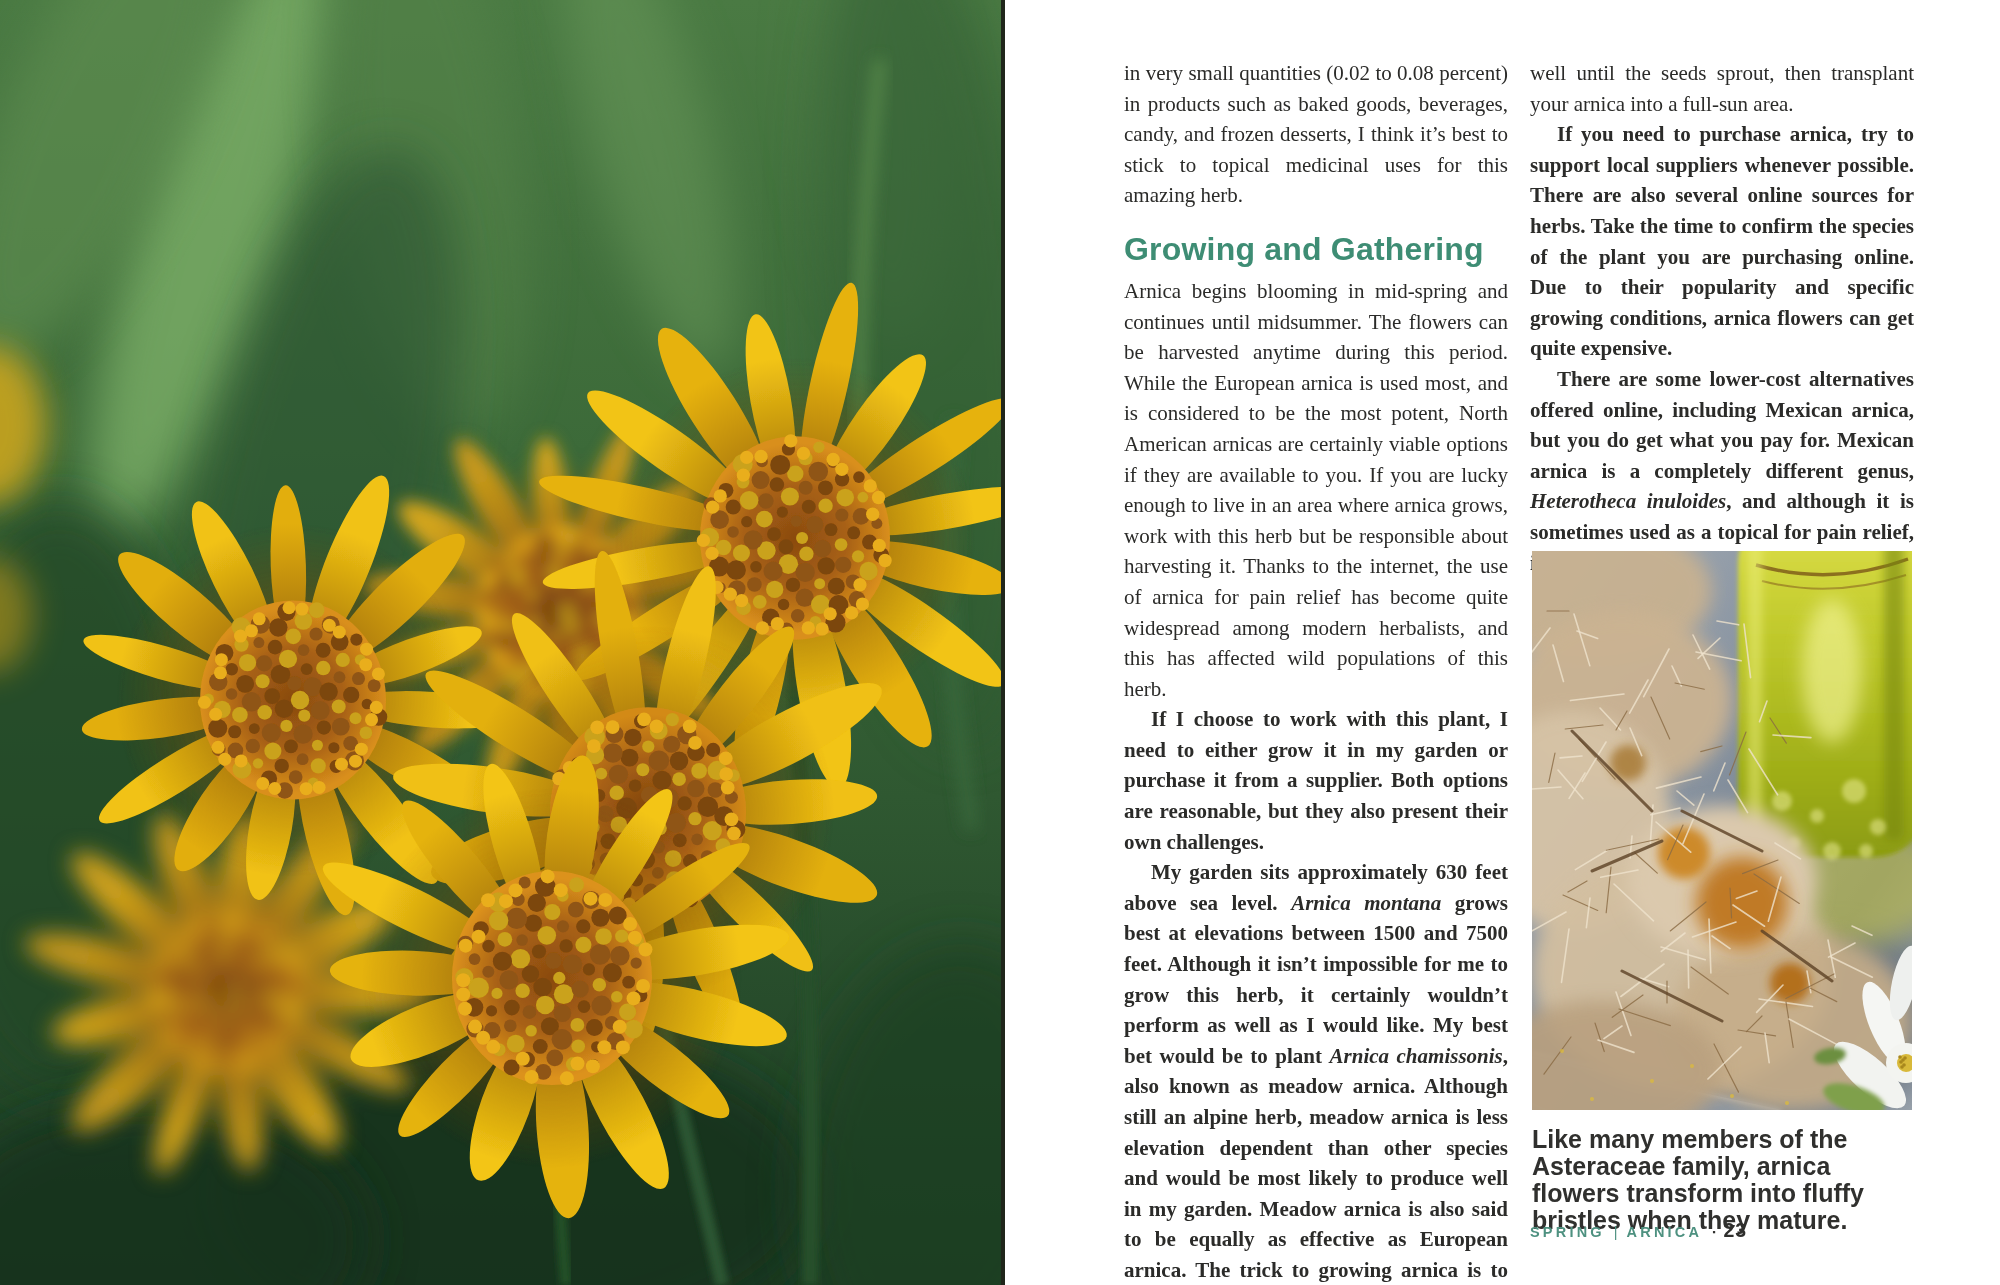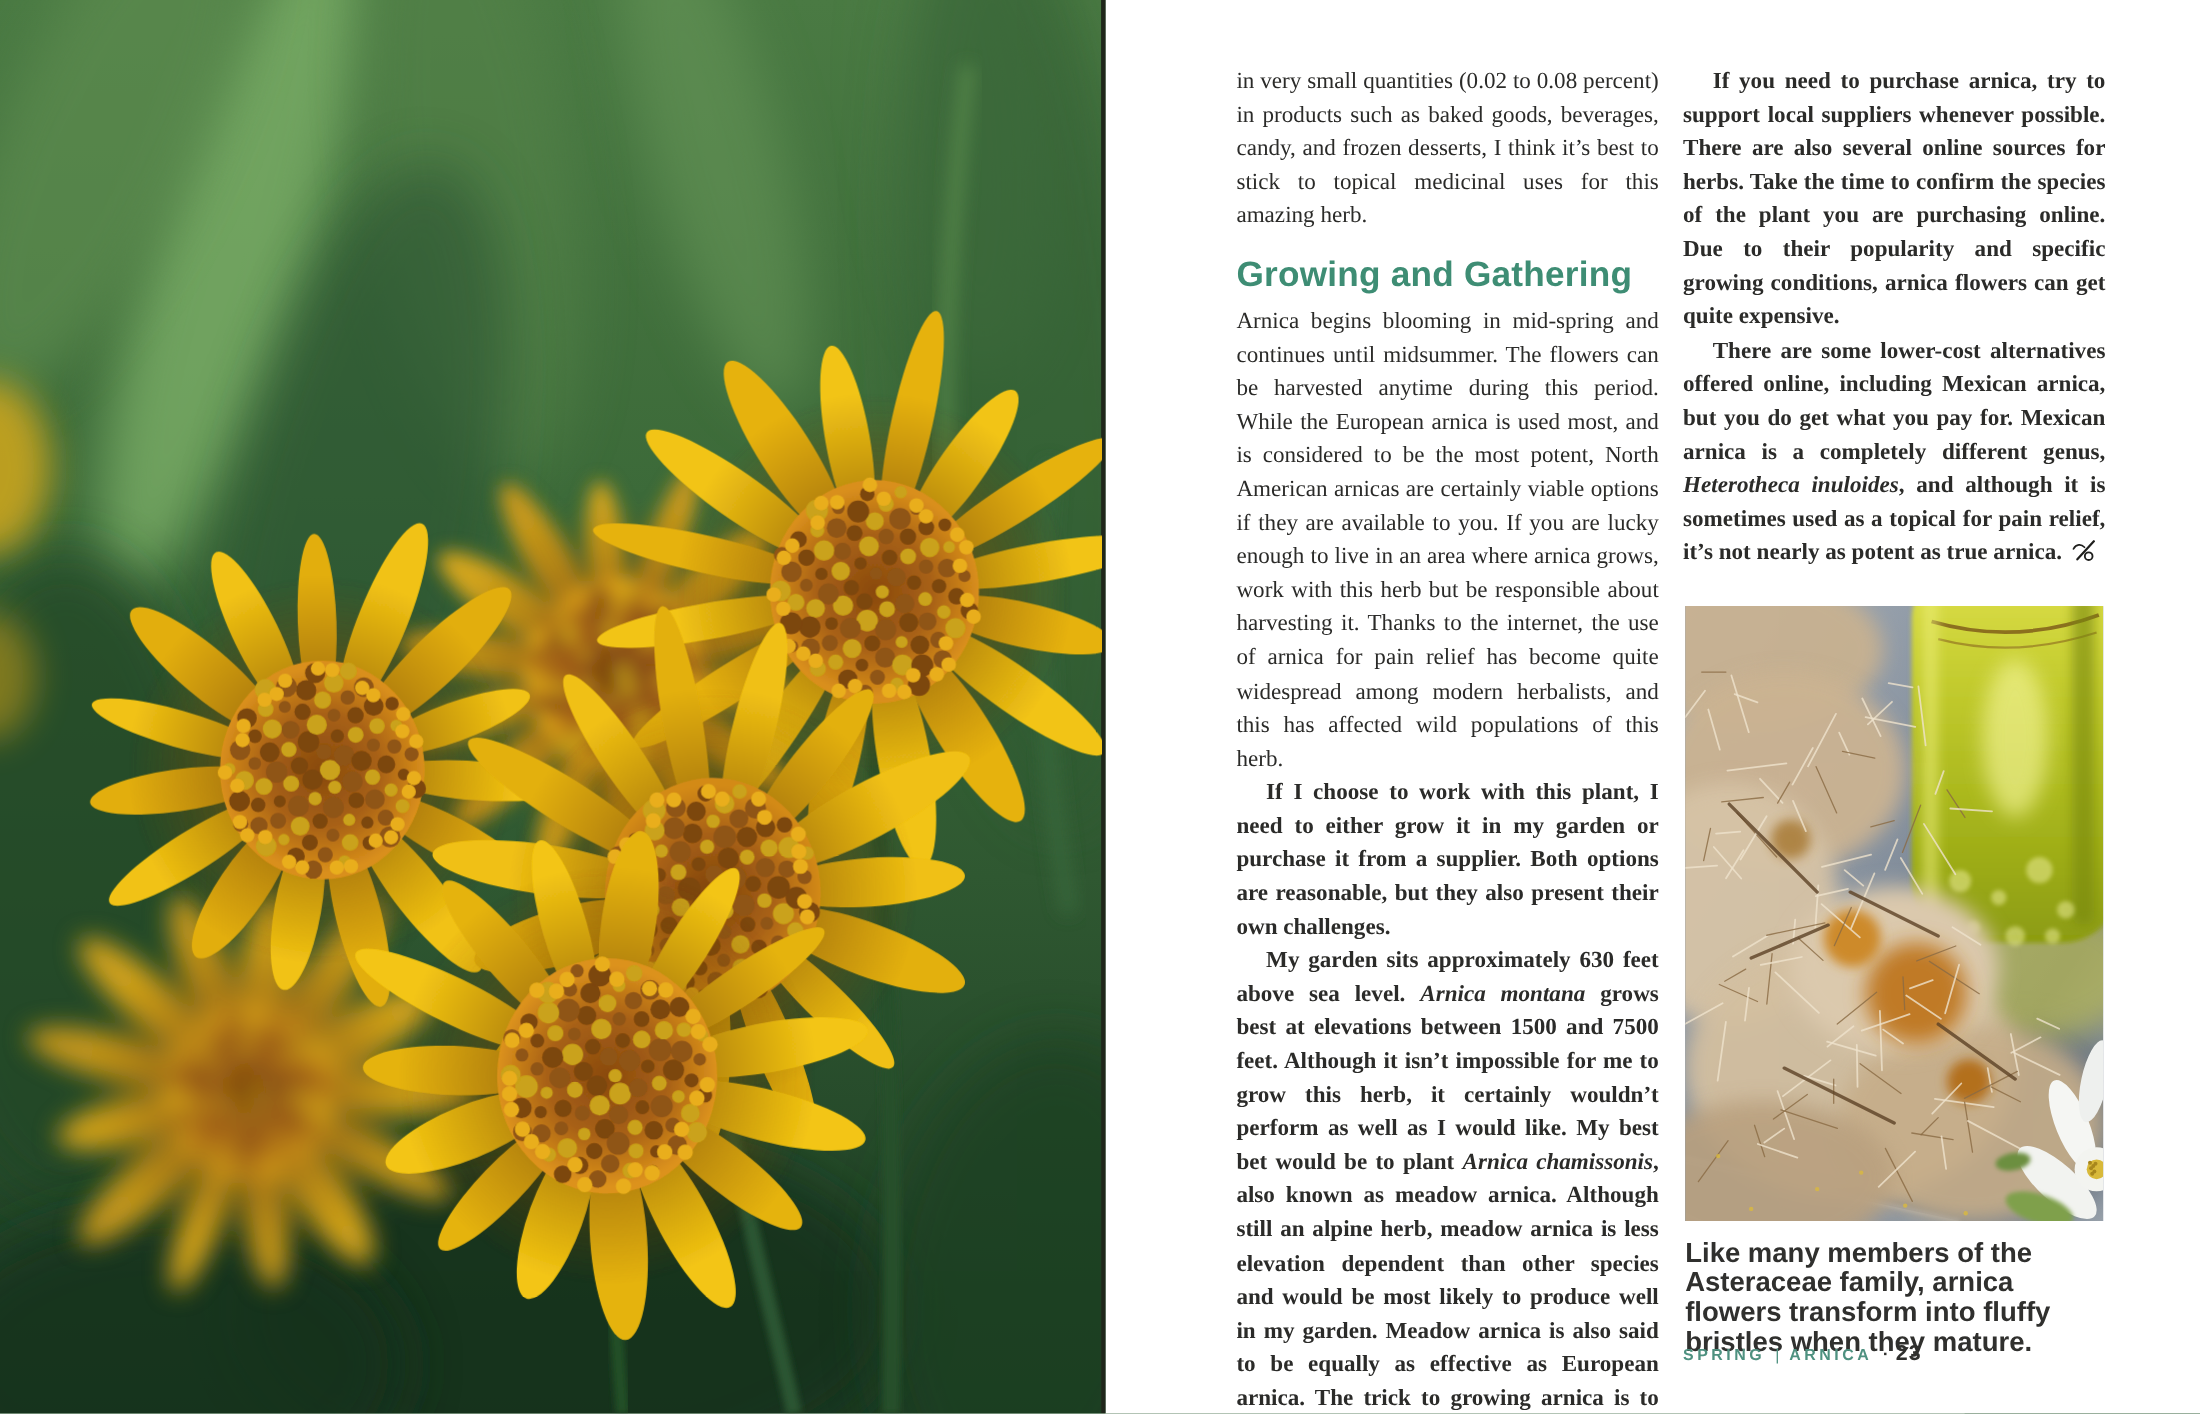--- a/index.html
+++ b/index.html
@@ -895,20 +895,21 @@
 
   <main>
     <div class="textcol col-1">
         <p><span>in very small quantities (0.02 to 0.08 percent) in products such as baked goods, beverages, candy, and frozen desserts, I think it’s best to stick to topical medicinal uses for this amazing herb.</span></p>
         <h2 class="section-heading">Growing and Gathering</h2>
         <p><span>Arnica begins blooming in mid-spring and continues until midsummer. The flowers can be harvested anytime during this period. While the European arnica is used most, and is considered to be the most potent, North American arnicas are certainly viable options if they are available to you. If you are lucky enough to live in an area where arnica grows, work with this herb but be responsible about harvesting it. Thanks to the internet, the use of arnica for pain relief has become quite widespread among modern herbalists, and this has affected wild populations of this herb.</span></p>
         <p class="indent"><span>If I choose to work with this plant, I need to either grow it in my garden or purchase it from a supplier. Both options are reasonable, but they also present their own challenges.</span></p>
         <p class="indent"><span>My garden sits approximately 630 feet above sea level. </span><em>Arnica montana</em><span> grows best at elevations between 1500 and 7500 feet. Although it isn’t impossible for me to grow this herb, it certainly wouldn’t perform as well as I would like. My best bet would be to plant </span><em>Arnica chamissonis</em><span>, also known as meadow arnica. Although still an alpine herb, meadow arnica is less elevation dependent than other species and would be most likely to produce well in my garden. Meadow arnica is also said to be equally as effective as European arnica. The trick to growing arnica is to plant the seeds on the surface of the soil because they need light to germinate. Keep the soil watered</span></p>
       </div>
     <div class="textcol col-2">
+        <p><span>well until the seeds sprout, then transplant your arnica into a full-sun area.</span></p>
         <p class="indent"><span>If you need to purchase arnica, try to support local suppliers whenever possible. There are also several online sources for herbs. Take the time to confirm the species of the plant you are purchasing online. Due to their popularity and specific growing conditions, arnica flowers can get quite expensive.</span></p>
         <p class="indent"><span>There are some lower-cost alternatives offered online, including Mexican arnica, but you do get what you pay for. Mexican arnica is a completely different genus, </span><em>Heterotheca inuloides</em><span>, and although it is sometimes used as a topical for pain relief, it’s not nearly as potent as true arnica.</span><svg class="ornament" width="24" height="20" viewBox="0 0 24 20">
             <path d="M21.5 1 L6.5 17.5" stroke="#1f1f1d" stroke-width="2" fill="none" stroke-linecap="round"></path>
             <circle cx="16.8" cy="14.6" r="3.5" stroke="#1f1f1d" stroke-width="1.7" fill="none"></circle>
             <path d="M3 8 C5.5 3.5 10 3.5 13 6.5" stroke="#1f1f1d" stroke-width="1.6" fill="none" stroke-linecap="round"></path>
           </svg></p>
       </div>
 
     <figure class="seed-photo">
       <svg id="seedPhotoSvg" width="380" height="559" viewBox="0 0 380 559" preserveAspectRatio="none">

